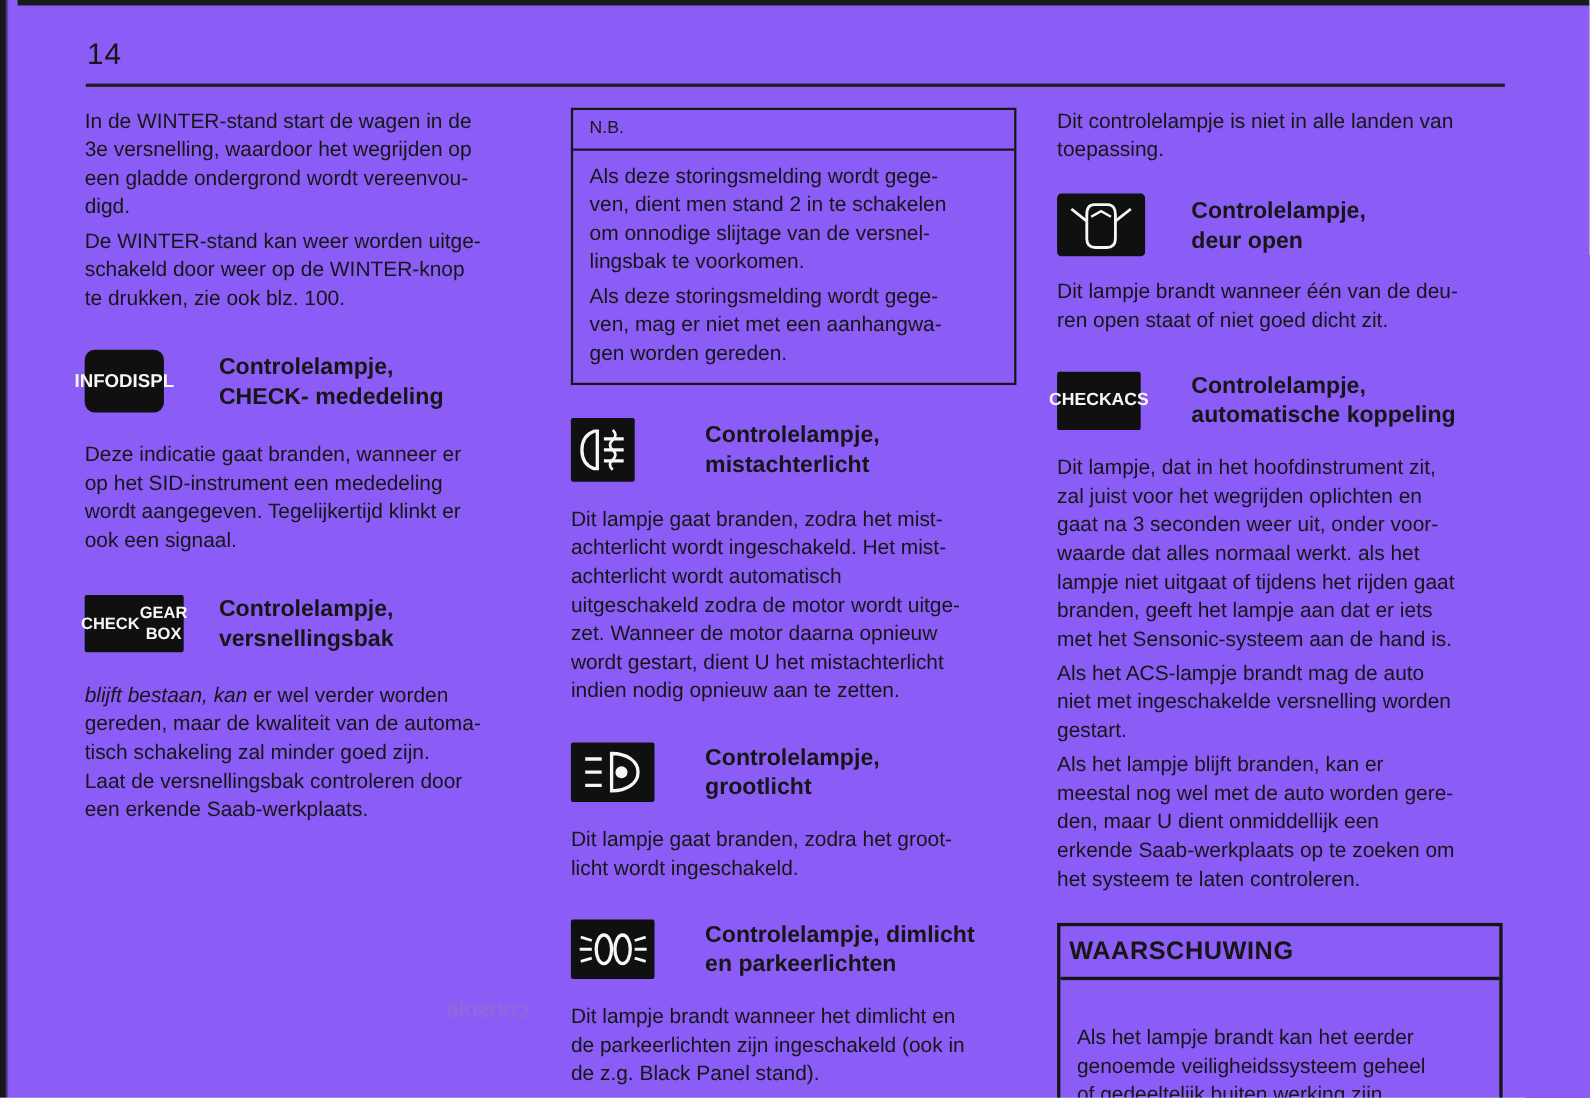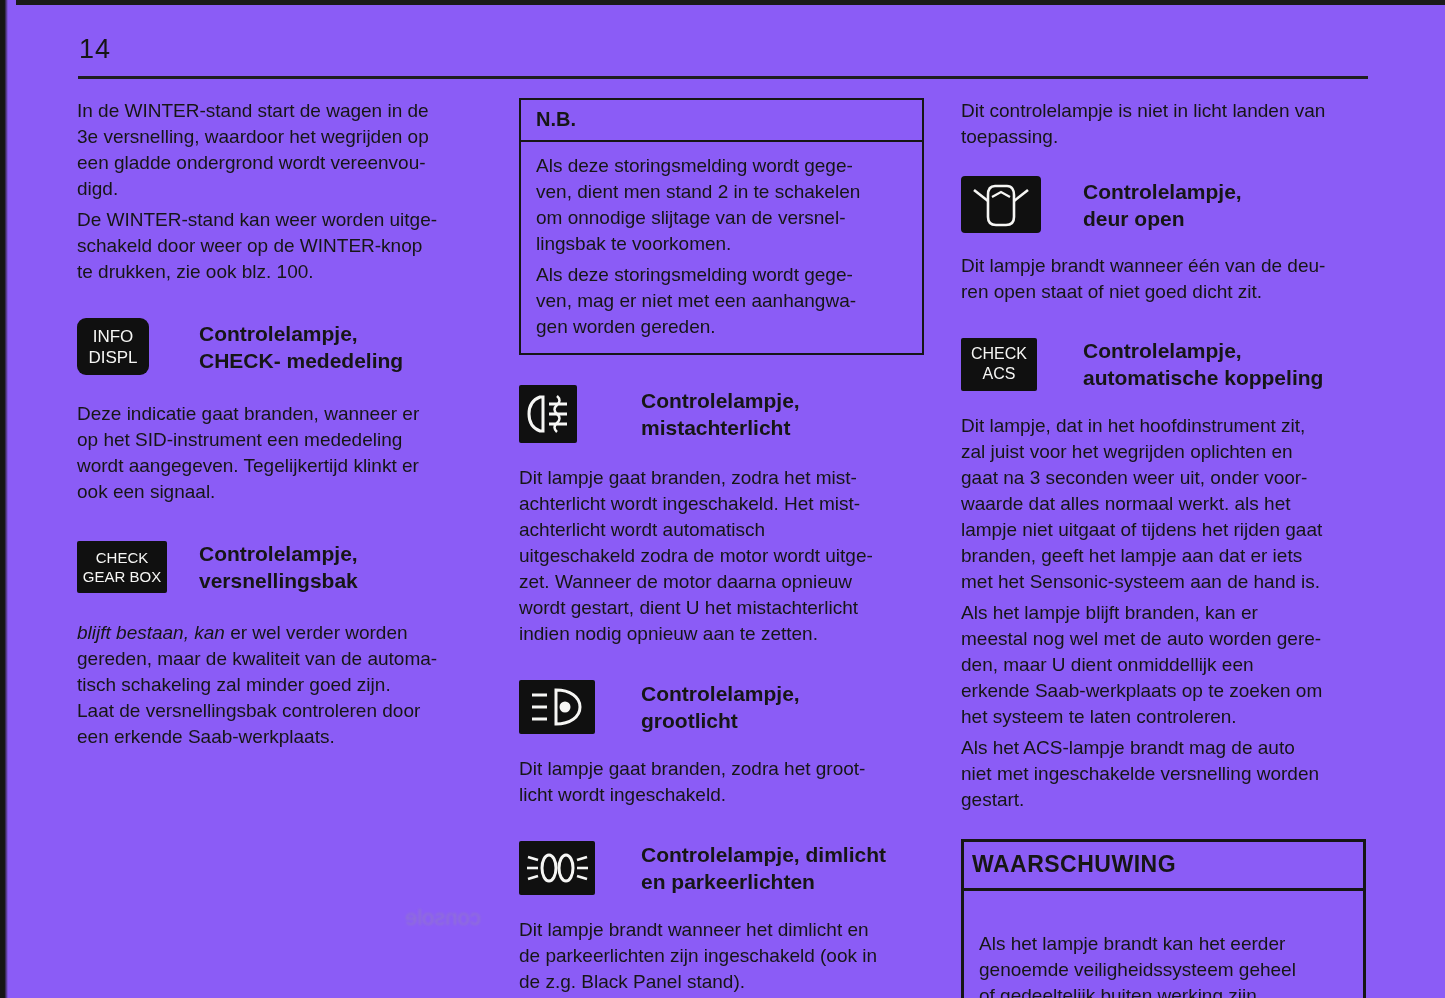--- a/index.html
+++ b/index.html
@@ -20,39 +20,39 @@
   .col { width:405px; flex:0 0 405px; }
 
   p.body { font-size:19px; line-height:26px; white-space:pre-line; }
   p.body + p.body { margin-top:5px; }
   .it { font-style:italic; }
 
   .sec { display:flex; align-items:center; }
   .icon-slot { flex:0 0 122px; }
   .sec-title { font-size:21px; line-height:27px; font-weight:bold; white-space:pre-line; }
 
-  .badge { background:#101010; color:#f6f6f4; display:flex; flex-direction:column;
-    align-items:center; justify-content:center; font-weight:normal; text-align:center; }
+  .badge { background:#101010; color:#f6f6f4; display:flex; flex-direction:row;
+    align-items:center; justify-content:center; font-weight:bold; text-align:center; }
   .badge.info    { width:72px; height:57px; border-radius:9px; font-size:17px; line-height:21px; }
   .badge.gearbox { width:90px; height:52px; border-radius:2px; font-size:15px; line-height:19px; }
   .badge.acs     { width:76px; height:53px; border-radius:2px; font-size:16px; line-height:20px; }
 
   .iconbox { background:#101010; display:flex; align-items:center; justify-content:center; border-radius:2px; }
   .iconbox.fog  { width:58px; height:58px; }
   .iconbox.hb   { width:76px; height:54px; }
   .iconbox.dim  { width:76px; height:54px; }
   .iconbox.door { width:80px; height:57px; border-radius:4px; }
 
   
   .c1-sec1 { margin:33px 0 26px; }
   .c1-sec2 { margin:35px 0 26px; }
 
   
   .nb-box { border:2px solid #161616; }
-  .nb-head { font-size:20px; font-weight:bold; padding:8px 15px 9px; border-bottom:2px solid #161616; }
+  .nb-head { font-size:16px; font-weight:normal; padding:8px 15px 9px; border-bottom:2px solid #161616; }
   .nb-body { padding:11px 15px 13px; }
   .nb-body p { font-size:19px; line-height:26px; white-space:pre-line; }
   .nb-body p + p { margin-top:5px; }
 
   .c2-sec { margin:30px 0 22px; }
   .c2-para { margin:0; }
 
   .c3-sec-door { margin:26px 0 20px; }
   .c3-sec-acs  { margin:32px 0 22px; }
 
@@ -192,21 +192,21 @@
         </div>
         <h3 class="sec-title">Controlelampje, dimlicht
 en parkeerlichten</h3>
       </div>
       <p class="body c2-para">Dit lampje brandt wanneer het dimlicht en
 de parkeerlichten zijn ingeschakeld (ook in
 de z.g. Black Panel stand).</p>
     </div>
 
     <div class="col">
-      <p class="body">Dit controlelampje is niet in licht landen van
+      <p class="body">Dit controlelampje is niet in alle landen van
 toepassing.</p>
 
       <div class="sec c3-sec-door">
         <div class="icon-slot">
           <div class="iconbox door">
             <svg width="60" height="46" viewBox="0 0 60 46" aria-hidden="true">
               <path d="M24,4 C19,4 17,8 17,13 L17,35 C17,41 20,43 25,43 L35,43 C40,43 43,41 43,35 L43,13 C43,8 41,4 36,4 Z" fill="none" stroke="#f6f6f4" stroke-width="2.6"></path>
               <path d="M21,15 L30,10 L39,15" fill="none" stroke="#f6f6f4" stroke-width="2.2"></path>
               <line x1="17" y1="19" x2="3" y2="8" stroke="#f6f6f4" stroke-width="2.6"></line>
               <line x1="43" y1="19" x2="57" y2="8" stroke="#f6f6f4" stroke-width="2.6"></line>
@@ -229,28 +229,28 @@
         <h3 class="sec-title">Controlelampje,
 automatische koppeling</h3>
       </div>
       <p class="body">Dit lampje, dat in het hoofdinstrument zit,
 zal juist voor het wegrijden oplichten en
 gaat na 3 seconden weer uit, onder voor-
 waarde dat alles normaal werkt. als het
 lampje niet uitgaat of tijdens het rijden gaat
 branden, geeft het lampje aan dat er iets
 met het Sensonic-systeem aan de hand is.</p>
+      <p class="body">Als het ACS-lampje brandt mag de auto
+niet met ingeschakelde versnelling worden
+gestart.</p>
       <p class="body">Als het lampje blijft branden, kan er
 meestal nog wel met de auto worden gere-
 den, maar U dient onmiddellijk een
 erkende Saab-werkplaats op te zoeken om
 het systeem te laten controleren.</p>
-      <p class="body">Als het ACS-lampje brandt mag de auto
-niet met ingeschakelde versnelling worden
-gestart.</p>
 
       <div class="warn-box">
         <div class="warn-head">WAARSCHUWING</div>
         <div class="warn-body">Als het lampje brandt kan het eerder
 genoemde veiligheidssysteem geheel
 of gedeeltelijk buiten werking zijn.</div>
       </div>
     </div>
 
   </div>

